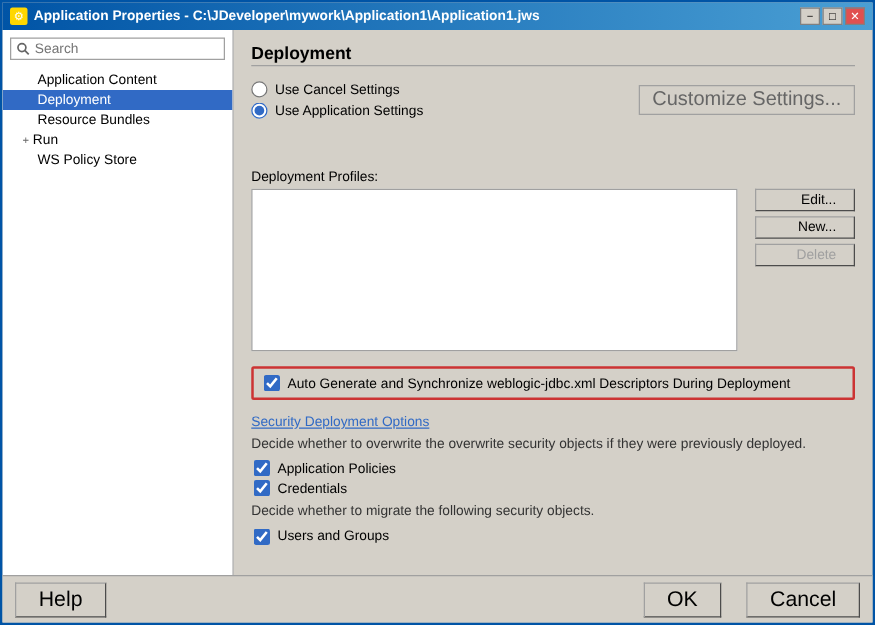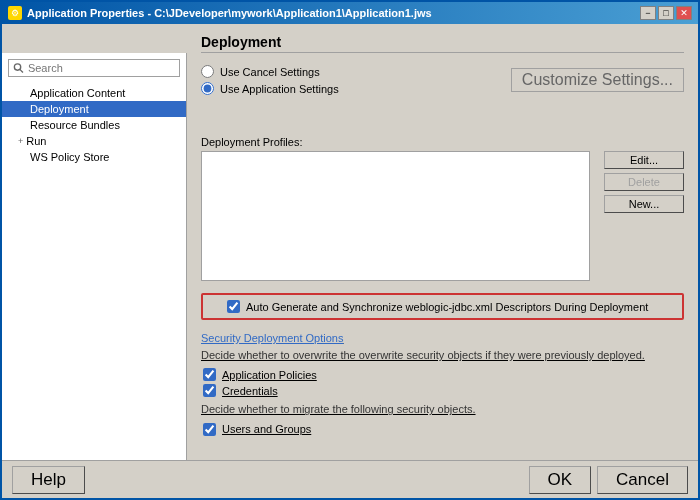--- a/index.html
+++ b/index.html
@@ -75,21 +75,20 @@
       display: flex;
       flex: 1;
       overflow: hidden;
     }
     .left-panel {
       width: 185px;
       background: #ffffff;
       border-right: 1px solid #a0a0a0;
       display: flex;
       flex-direction: column;
-      margin-top: 29px;
     }
     .search-box {
       margin: 6px;
       border: 1px solid #a0a0a0;
       background: white;
       display: flex;
       align-items: center;
       padding: 2px 4px;
       gap: 4px;
     }
@@ -201,42 +200,42 @@
       display: flex;
       gap: 6px;
     }
     .action-btn {
       padding: 2px 14px;
       background: #d4d0c8;
       border: 1px outset #a0a0a0;
       font-size: 11px;
       cursor: pointer;
       width: 80px;
+      text-align: right;
     }
     .action-btn:disabled {
       color: #a0a0a0;
     }
     .auto-gen-box {
       border: 2px solid #cc3333;
-      padding: 5px 24px;
+      padding: 5px 8px;
       background: #d4d0c8;
       display: flex;
       align-items: center;
       gap: 6px;
       font-size: 11px;
       border-radius: 2px;
     }
     .checkbox-input {
       accent-color: #316ac5;
       width: 13px;
       height: 13px;
     }
     .security-section {
       margin-top: 4px;
-      text-decoration: underline;
     }
     .security-title {
       color: #316ac5;
       font-size: 11px;
       margin-bottom: 4px;
       text-decoration: underline;
     }
     .security-desc {
       font-size: 11px;
       color: #333;
@@ -259,21 +258,21 @@
       justify-content: space-between;
       align-items: center;
       height: 38px;
     }
     .bottom-left {
       display: flex;
       gap: 6px;
     }
     .bottom-right {
       display: flex;
-      gap: 6px;
+      gap: 20px;
     }
     .help-btn, .ok-btn, .cancel-btn {
       padding: 3px 18px;
       border: 1px outset #a0a0a0;
       background: #d4d0c8;
       font-size: 17px;
       cursor: pointer;
     }
     .ok-btn {
       min-width: 55px;
@@ -344,22 +343,22 @@
         </div>
         <button class="customize-btn" disabled="">Customize Settings...</button>
       </div>
 
       <div>
         <div class="profiles-label">Deployment Profiles:</div>
         <div class="profiles-row">
           <div class="profiles-box" style="flex:1;"></div>
           <div class="profiles-actions">
             <button class="action-btn">Edit...</button>
+            <button class="action-btn">New...</button>
             <button class="action-btn" disabled="">Delete</button>
-            <button class="action-btn">New...</button>
           </div>
         </div>
       </div>
 
       <div class="auto-gen-box">
         <input type="checkbox" class="checkbox-input" checked="" style="">
         <span>Auto Generate and Synchronize weblogic-jdbc.xml Descriptors During Deployment</span>
       </div>
 
       <div class="security-section">

